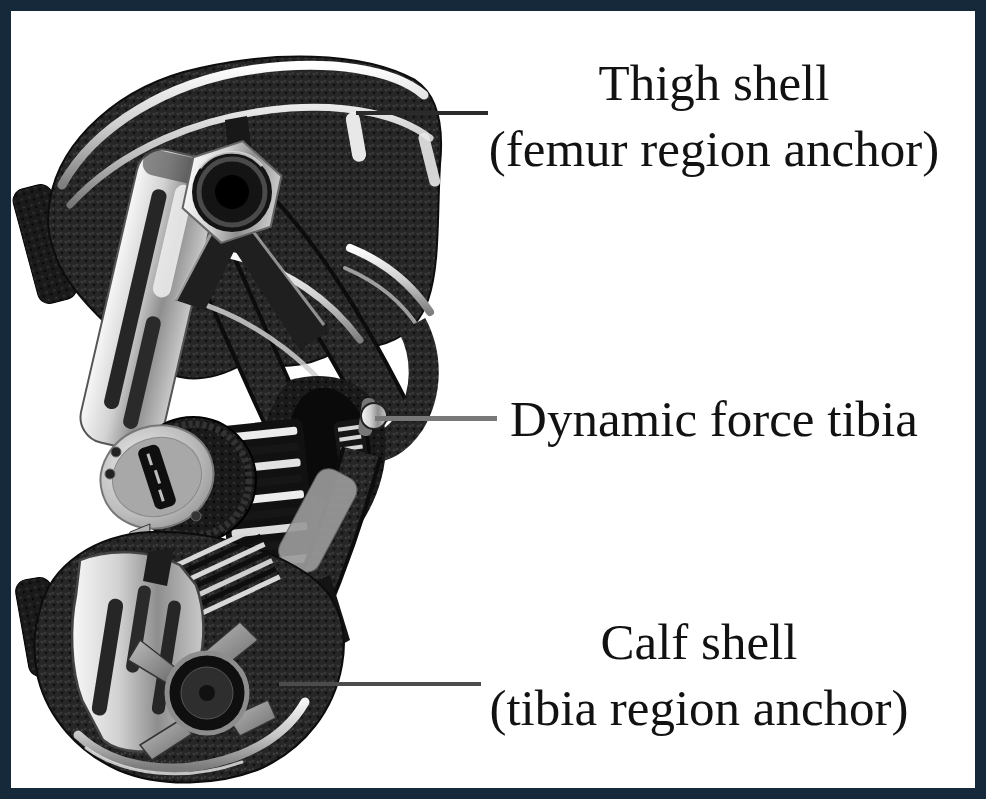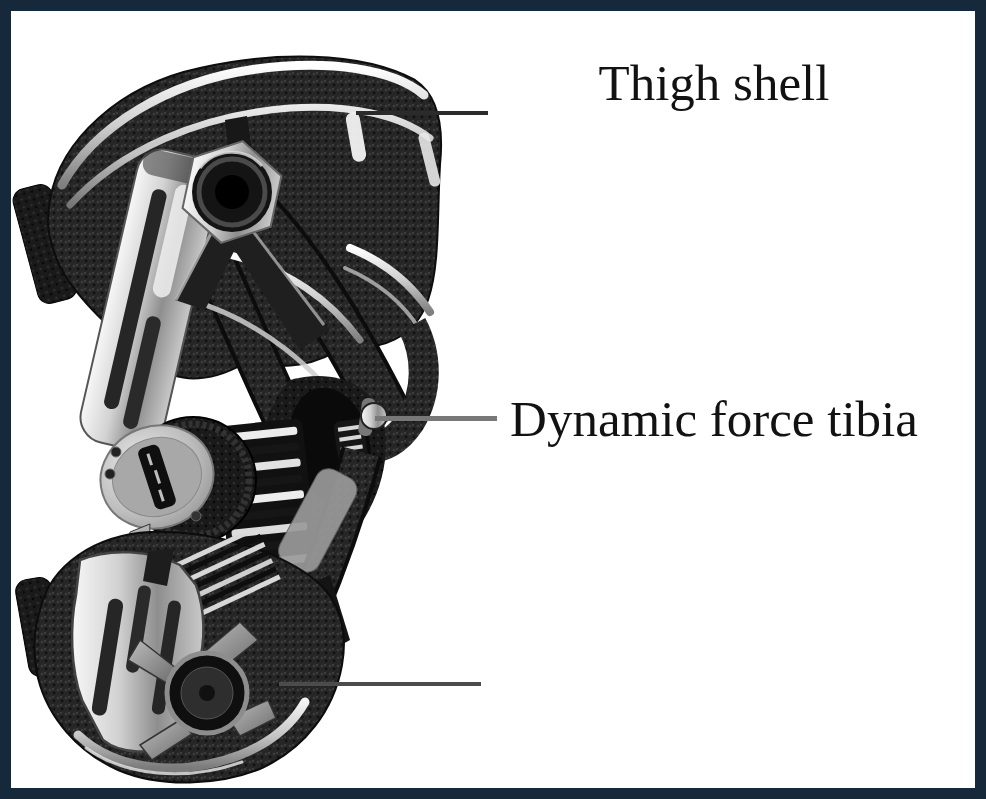--- a/index.html
+++ b/index.html
@@ -208,22 +208,25 @@
       <path d="M 86,748 C 125,776 185,782 242,762" fill="none" stroke="#eee" stroke-width="3" stroke-linecap="round" opacity="0.8"></path>
     </g>
   </svg>
 
   <div class="leader leader-thigh" style="background-color: rgb(43, 43, 43);"></div>
   <div class="leader leader-force" style="background-color: rgb(120, 120, 120);"></div>
   <div class="leader leader-calf" style="background-color: rgb(76, 76, 76);"></div>
 
   <div class="label label-thigh">
     <div>Thigh shell</div>
+    <div>(femur region anchor)</div>
   </div>
 
   <div class="label label-force">
     <div>Dynamic force tibia</div>
   </div>
 
   <div class="label label-calf">
+    <div>Calf shell</div>
+    <div>(tibia region anchor)</div>
   </div>
 
 </div>
 
 </body></html>

